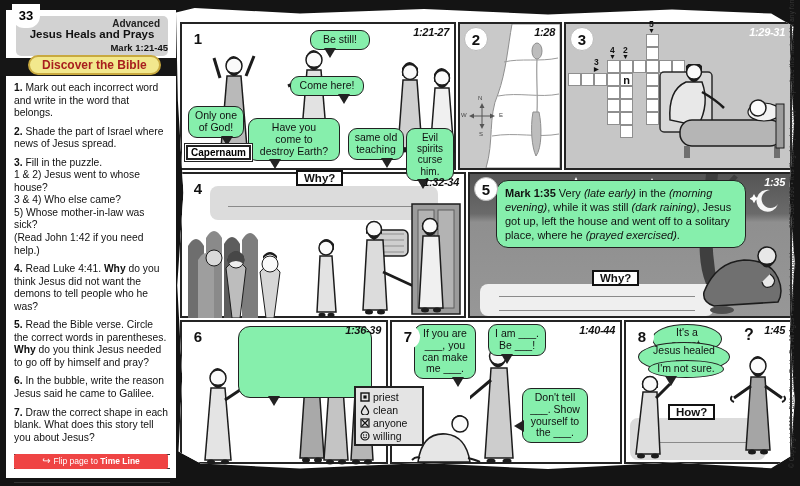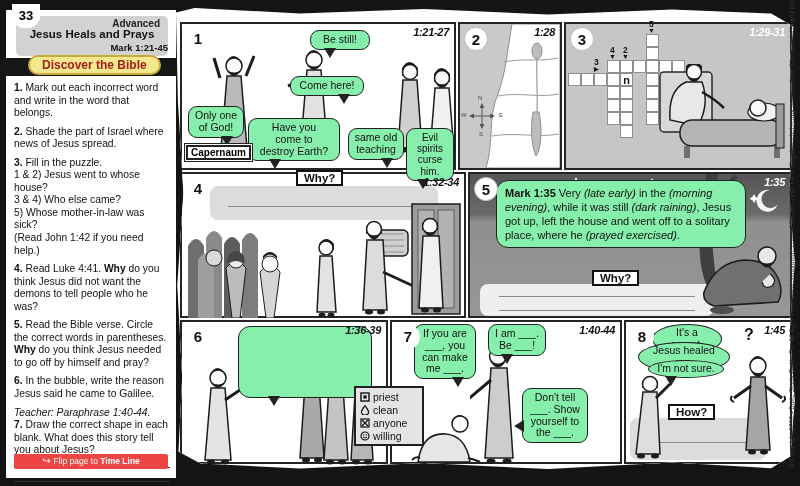--- a/index.html
+++ b/index.html
@@ -69,21 +69,20 @@
       <p><span class="tnum">1.</span> <span><span>Mark out each incorrect word and write in the word that belongs.</span></span></p>
       <p><span class="tnum">2.</span> <span><span>Shade the part of Israel where news of Jesus spread.</span></span></p>
       <p class="tight"><span class="tnum">3.</span> <span><span>Fill in the puzzle.</span></span></p>
       <p class="tight">1 &amp; 2) Jesus went to whose house?</p>
       <p class="tight">3 &amp; 4) Who else came?</p>
       <p class="tight">5) Whose mother-in-law was sick?</p>
       <p>(Read John 1:42 if you need help.)</p>
       <p><span class="tnum">4.</span> <span><span>Read Luke 4:41. </span><span class="b">Why</span><span> do you think Jesus did not want the demons to tell people who he was?</span></span></p>
       <p><span class="tnum">5.</span> <span><span>Read the Bible verse. Circle the correct words in parentheses. </span><span class="b">Why</span><span> do you think Jesus needed to go off by himself and pray?</span></span></p>
       <p><span class="tnum">6.</span> <span><span>In the bubble, write the reason Jesus said he came to Galilee.</span></span></p>
-      <p class="tight"><span class="i">Teacher: Paraphrase 1:40-44.</span></p>
       <p class="tight"><span class="tnum">7.</span> <span><span>Draw the correct shape in each blank. What does this story tell you about Jesus?</span></span></p>
       <div class="blankline"></div>
       <div class="blankline"></div>
       <div class="blankline" style="margin-bottom:7px"></div>
 
     </div>
 
     <div class="sb-footer">
       <span class="arrow">↪</span><span>Flip page to </span><span class="b">Time Line</span>
     </div>

